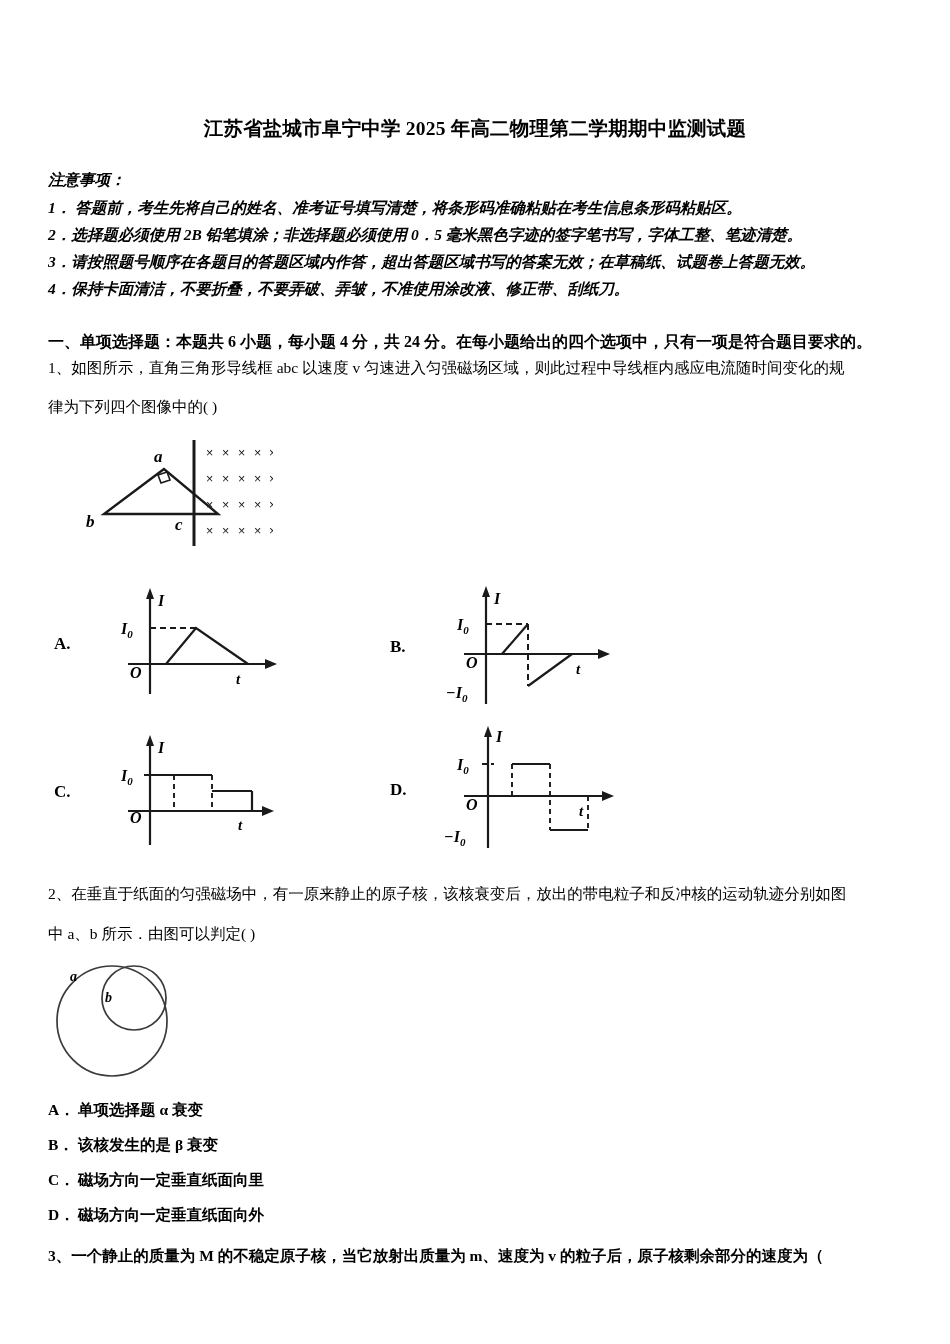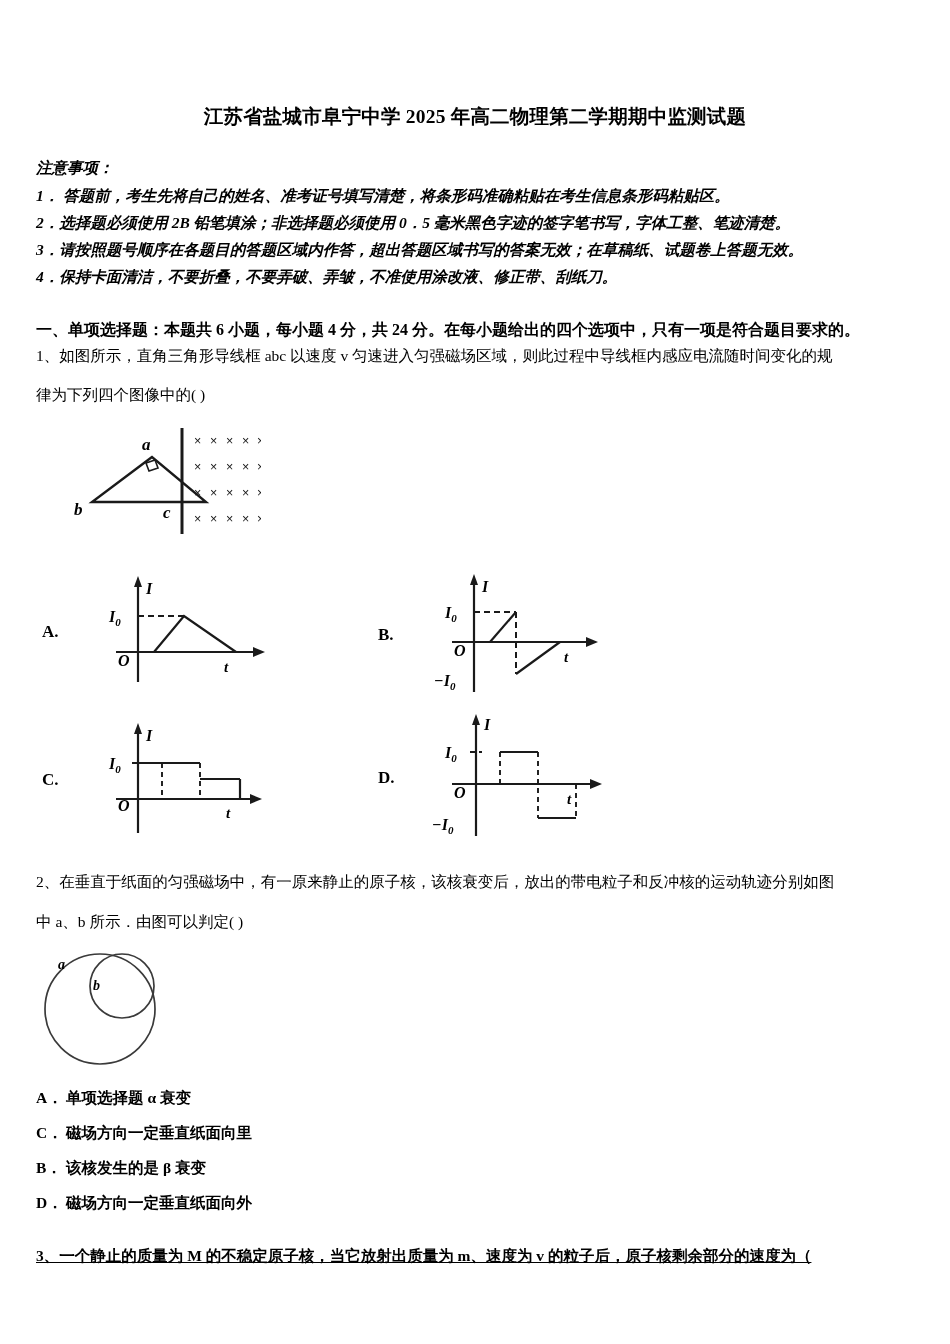--- a/index.html
+++ b/index.html
@@ -12,21 +12,21 @@
     height: 1344px;
     font-family: "Liberation Serif", "DejaVu Serif", serif;
     color: #000000;
     position: relative;
     overflow: hidden;
   }
   .page {
     position: relative;
     width: 950px;
     height: 1344px;
-    padding: 0;
+    padding: 12px;
     box-sizing: border-box;
   }
   .doc-title {
     text-align: center;
     font-size: 19.5px;
     font-weight: bold;
     margin: 0;
     padding: 103px 0 0 0;
     letter-spacing: 0.2px;
   }
@@ -94,26 +94,25 @@
     font-size: 15.5px;
     font-weight: bold;
     line-height: 2.25;
   }
   .choice .ch-key {
     display: inline-block;
     min-width: 30px;
     font-family: "Liberation Serif", serif;
   }
   .tail-q {
-    margin-top: 22px;
+    margin-top: 10px;
     padding: 0 22px 0 36px;
     font-size: 15.5px;
     font-weight: bold;
     line-height: 1.65;
-    text-decoration: underline;
   }
   svg { display: block; }
   .lbl { font-family: "Liberation Serif", serif; font-style: italic; font-weight: bold; }
 </style>
 </head>
 <body>
 
 <div class="page">
 
   <h1 class="doc-title">江苏省盐城市阜宁中学 2025 年高二物理第二学期期中监测试题</h1>
@@ -277,24 +276,24 @@
       <text class="lbl" x="28" y="27" font-size="14">a</text>
       <text class="lbl" x="63" y="48" font-size="14">b</text>
     </svg>
   </div>
 
   <div class="choice-list">
     <div class="choice">
       <span class="ch-key">A．</span><span>单项选择题 α 衰变</span>
     </div>
     <div class="choice">
+      <span class="ch-key">B．</span><span>该核发生的是 β 衰变</span>
+    </div>
+    <div class="choice">
       <span class="ch-key">C．</span><span>磁场方向一定垂直纸面向里</span>
-    </div>
-    <div class="choice">
-      <span class="ch-key">B．</span><span>该核发生的是 β 衰变</span>
     </div>
     <div class="choice">
       <span class="ch-key">D．</span><span>磁场方向一定垂直纸面向外</span>
     </div>
   </div>
 
   <div class="tail-q">3、一个静止的质量为 M 的不稳定原子核，当它放射出质量为 m、速度为 v 的粒子后，原子核剩余部分的速度为（</div>
 
 </div>
 

